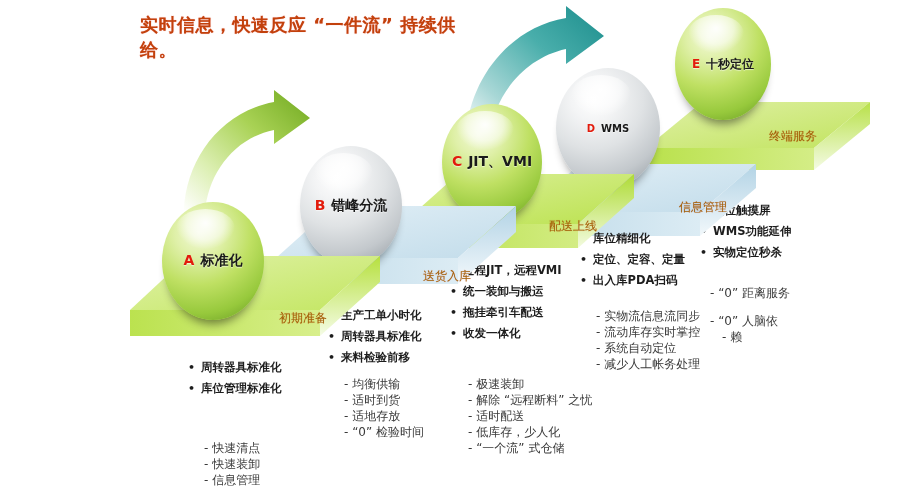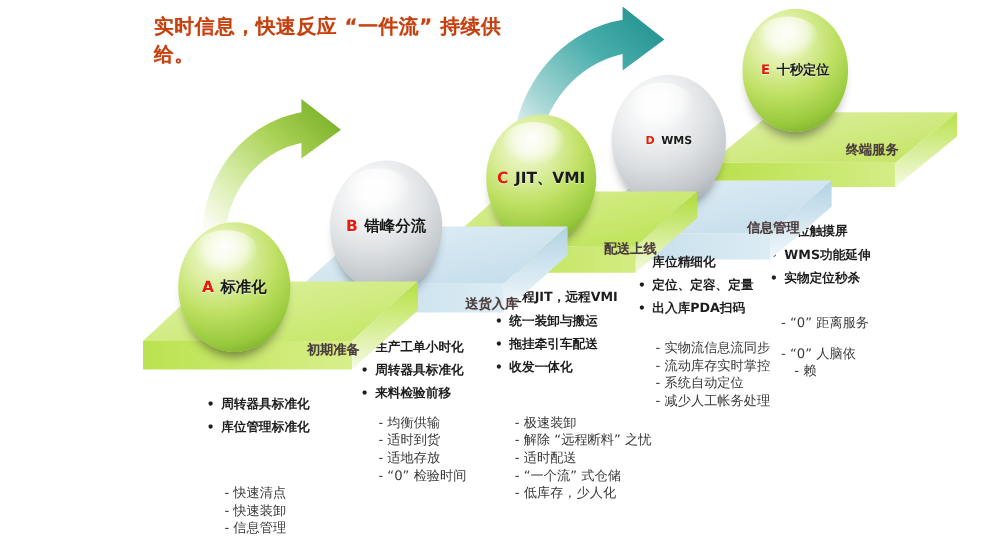--- a/index.html
+++ b/index.html
@@ -46,21 +46,21 @@
   .sphere-label{
     position:absolute;left:0;right:0;top:50%;transform:translateY(-50%);
     text-align:center;white-space:nowrap;
     font-weight:bold;color:#1a1a1a;
     text-shadow:0 1px 1px rgba(255,255,255,0.6);
   }
   .sphere-label .letter{color:#e21b0c;margin-right:6px;}
 
   
   .cap{
-    position:absolute;color:#404040;font-weight:bold;white-space:nowrap;
+    position:absolute;color:#a16207;font-weight:normal;white-space:nowrap;
     text-shadow:0 0 1px rgba(239,10,10,0.3);
     padding-left:45px;
   }
 
   
   .blist{position:absolute;color:#1d1d1d;white-space:nowrap;}
   .blist .b{font-size:11.5px;font-weight:bold;line-height:20px;}
   .blist .b::before{content:"\2022";margin-right:6px;font-size:11px;}
   .sublist{position:absolute;color:#3a3a3a;white-space:nowrap;}
   .sublist .s{font-size:12px;line-height:16px;font-weight:normal;}
@@ -224,22 +224,22 @@
       <div class="b">近程JIT，远程VMI</div>
       <div class="b">统一装卸与搬运</div>
       <div class="b">拖挂牵引车配送</div>
       <div class="b">收发一体化</div>
     </div>
 
     <div class="sublist" style="left:468px;top:376px;">
       <div class="s">极速装卸</div>
       <div class="s">解除 “远程断料” 之忧</div>
       <div class="s">适时配送</div>
+      <div class="s">低库存，少人化</div>
       <div class="s">“一个流” 式仓储</div>
-      <div class="s">低库存，少人化</div>
     </div>
   </div>
 
   <div class="step">
     <svg class="slab" style="left:272px;top:200px;" width="250" height="125" viewBox="0 0 250 125">
       <defs>
         <linearGradient id="bTop" x1="0" y1="0" x2="1" y2="1">
           <stop offset="0%" stop-color="#e3f0f7"></stop>
             <stop offset="100%" stop-color="#c2dcea"></stop>
         </linearGradient>

